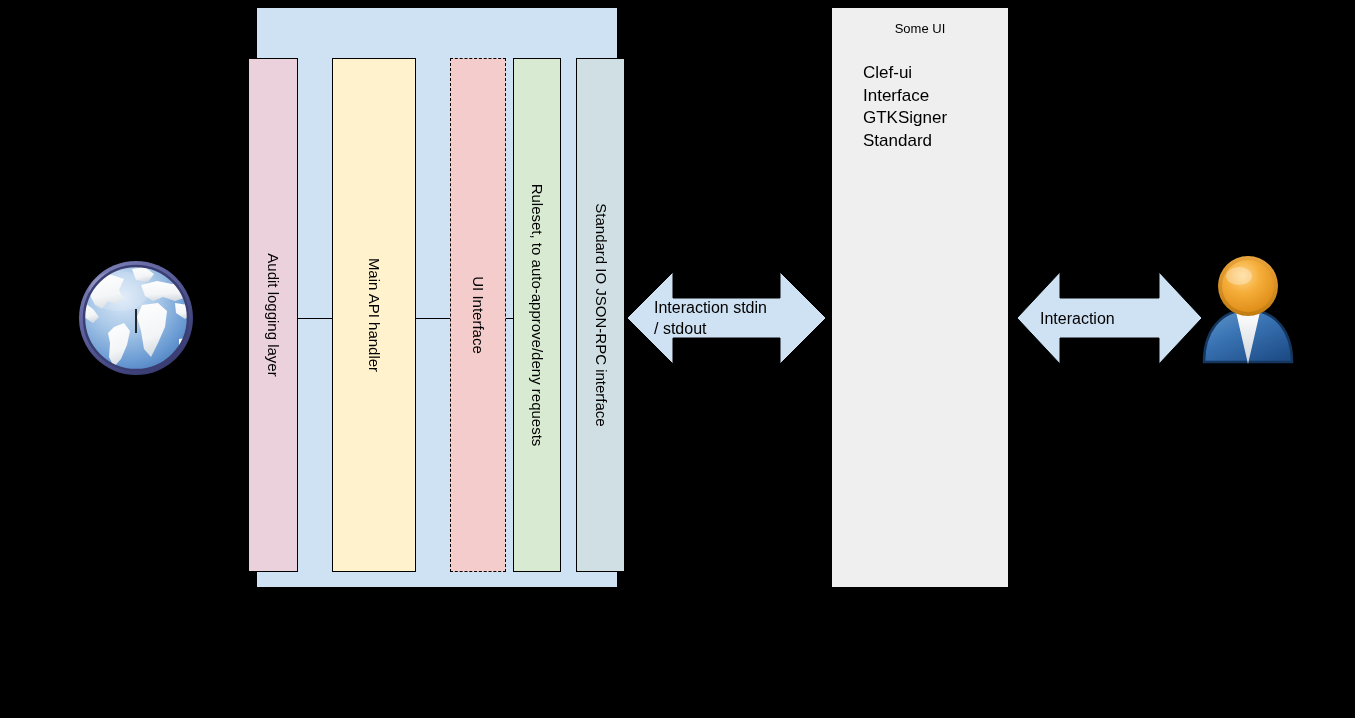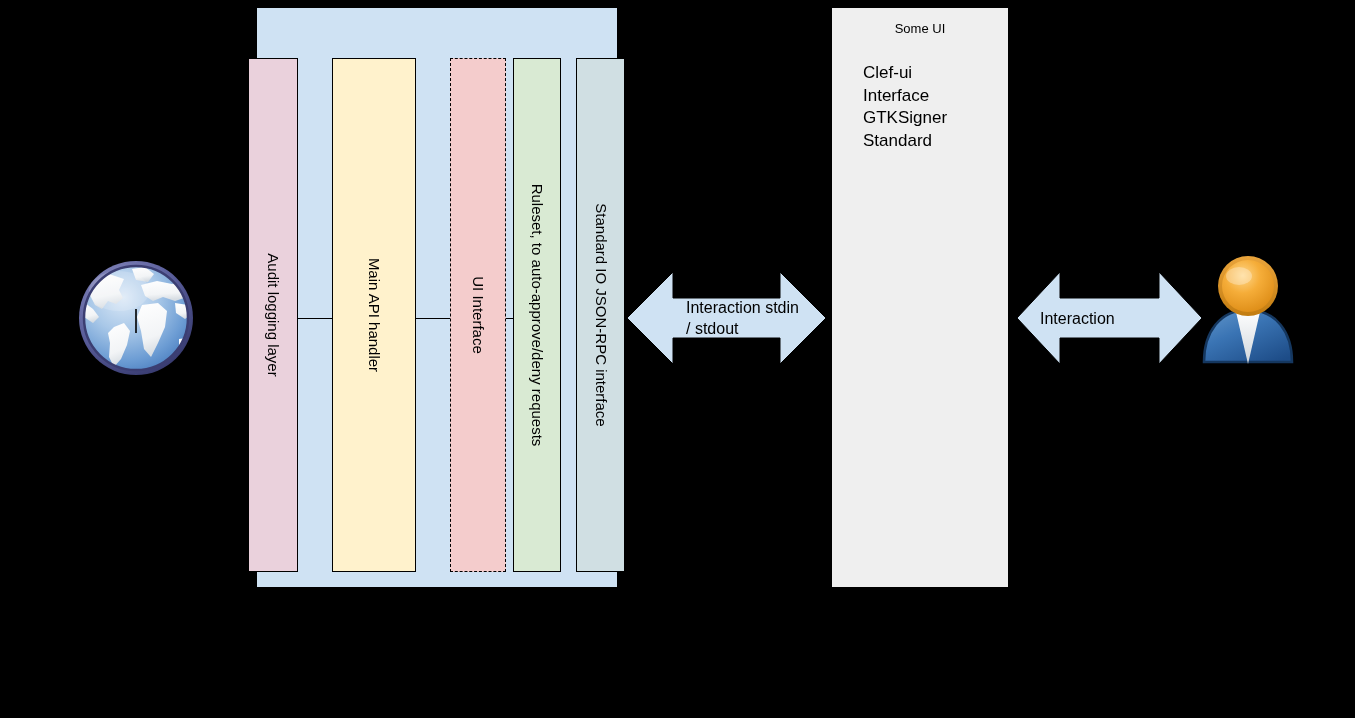--- a/index.html
+++ b/index.html
@@ -121,21 +121,21 @@
   }
   .dblarrow svg { display: block; }
   .arrow-label {
     position: absolute;
     font-size: 16px;
     line-height: 21px;
     color: #000000;
     white-space: pre-line;
   }
   #arrow-stdio { left: 627px; top: 272px; width: 199px; height: 92px; }
-  #arrow-stdio-label { left: 654px; top: 297px; width: 150px; margin-left: 32px; }
+  #arrow-stdio-label { left: 654px; top: 297px; width: 150px; }
   #arrow-user  { left: 1017px; top: 272px; width: 185px; height: 92px; }
   #arrow-user-label { left: 1040px; top: 308px; width: 150px; }
 
   
   #globe-icon {
     position: absolute;
     left: 75px;
     top: 257px;
     width: 122px;
     height: 122px;

